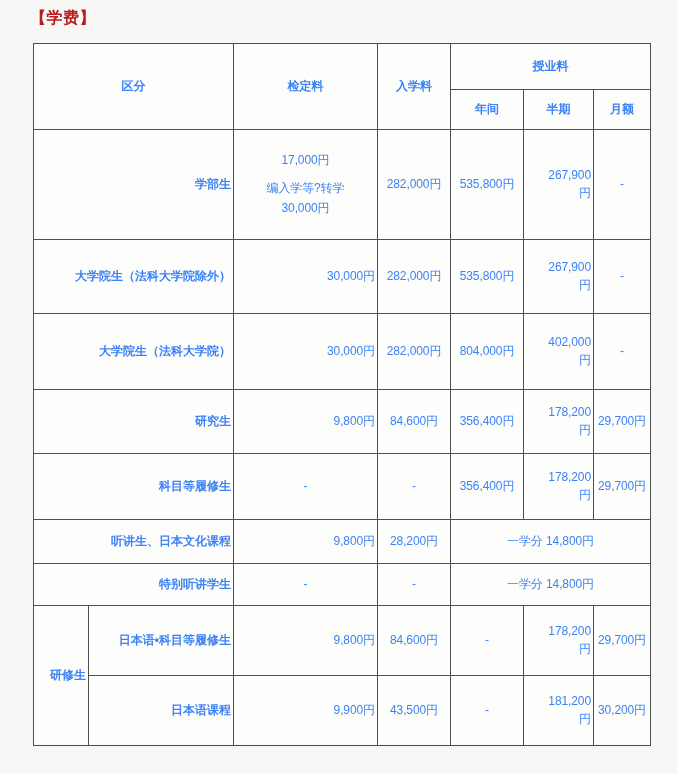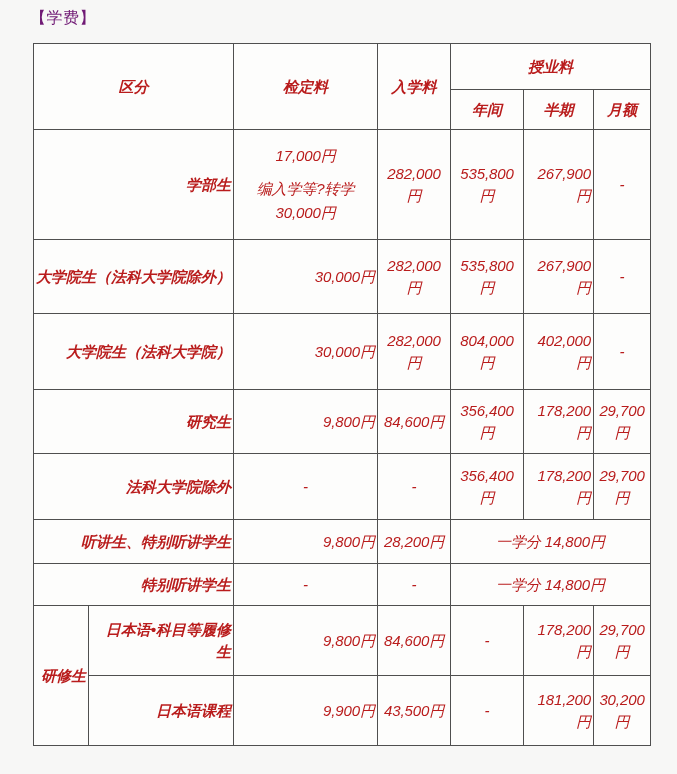--- a/index.html
+++ b/index.html
@@ -13,41 +13,40 @@
     overflow: hidden;
   }
   .page {
     width: 677px;
     height: 774px;
     box-sizing: border-box;
   }
   .page-title {
     margin: 8px 3px 14px 30px;
     font-size: 16px;
-    font-weight: normal;
-    color: #701a75;
+    font-weight: bold;
+    color: #b91c1c;
     letter-spacing: 0.5px;
   }
   table.fee-table {
     border-collapse: collapse;
     table-layout: fixed;
     width: 617px;
     margin-left: 33px;
     background: #fdfdfc;
   }
   table.fee-table th,
   table.fee-table td {
     border: 1px solid #4f4f4f;
     vertical-align: middle;
     overflow: hidden;
-    font-size: 15px;
-    color: #b91c1c;
+    font-size: 12px;
+    color: #3b82f6;
     padding: 2px;
     line-height: 1.45;
-    font-style: italic;
   }
   
   thead th {
     font-weight: bold;
     text-align: center;
     color: #2e2e2e;
   }
   tr.hrow1 { height: 46px; }
   tr.hrow2 { height: 40px; }
   
@@ -177,33 +176,33 @@
         <td class="num center">84,600円</td>
         <td class="num center">356,400円</td>
         <td class="num half">
           <div>178,200</div>
           <div>円</div>
         </td>
         <td class="num center">29,700円</td>
       </tr>
 
       <tr class="r4">
-        <td colspan="2" class="label">法科大学院除外</td>
+        <td colspan="2" class="label">科目等履修生</td>
         <td class="num dash">-</td>
         <td class="num dash">-</td>
         <td class="num center">356,400円</td>
         <td class="num half">
           <div>178,200</div>
           <div>円</div>
         </td>
         <td class="num center">29,700円</td>
       </tr>
 
       <tr class="r5">
-        <td colspan="2" class="label">听讲生、特别听讲学生</td>
+        <td colspan="2" class="label">听讲生、日本文化课程</td>
         <td class="num right">9,800円</td>
         <td class="num center">28,200円</td>
         <td colspan="3" class="num center">一学分 14,800円</td>
       </tr>
 
       <tr class="r6">
         <td colspan="2" class="label">特别听讲学生</td>
         <td class="num dash">-</td>
         <td class="num dash">-</td>
         <td colspan="3" class="num center">一学分 14,800円</td>

